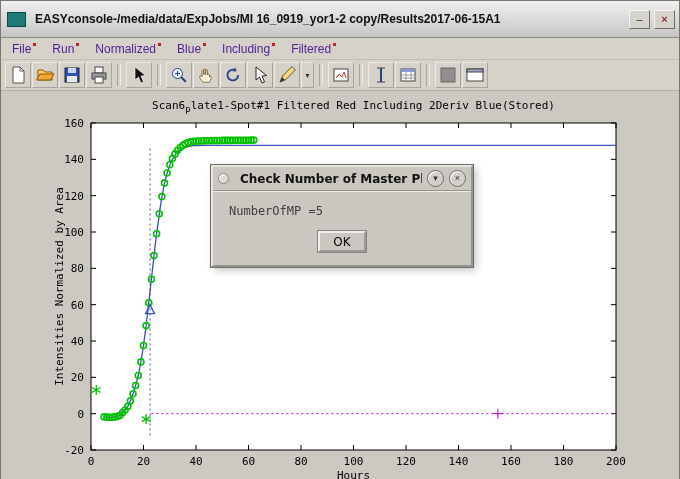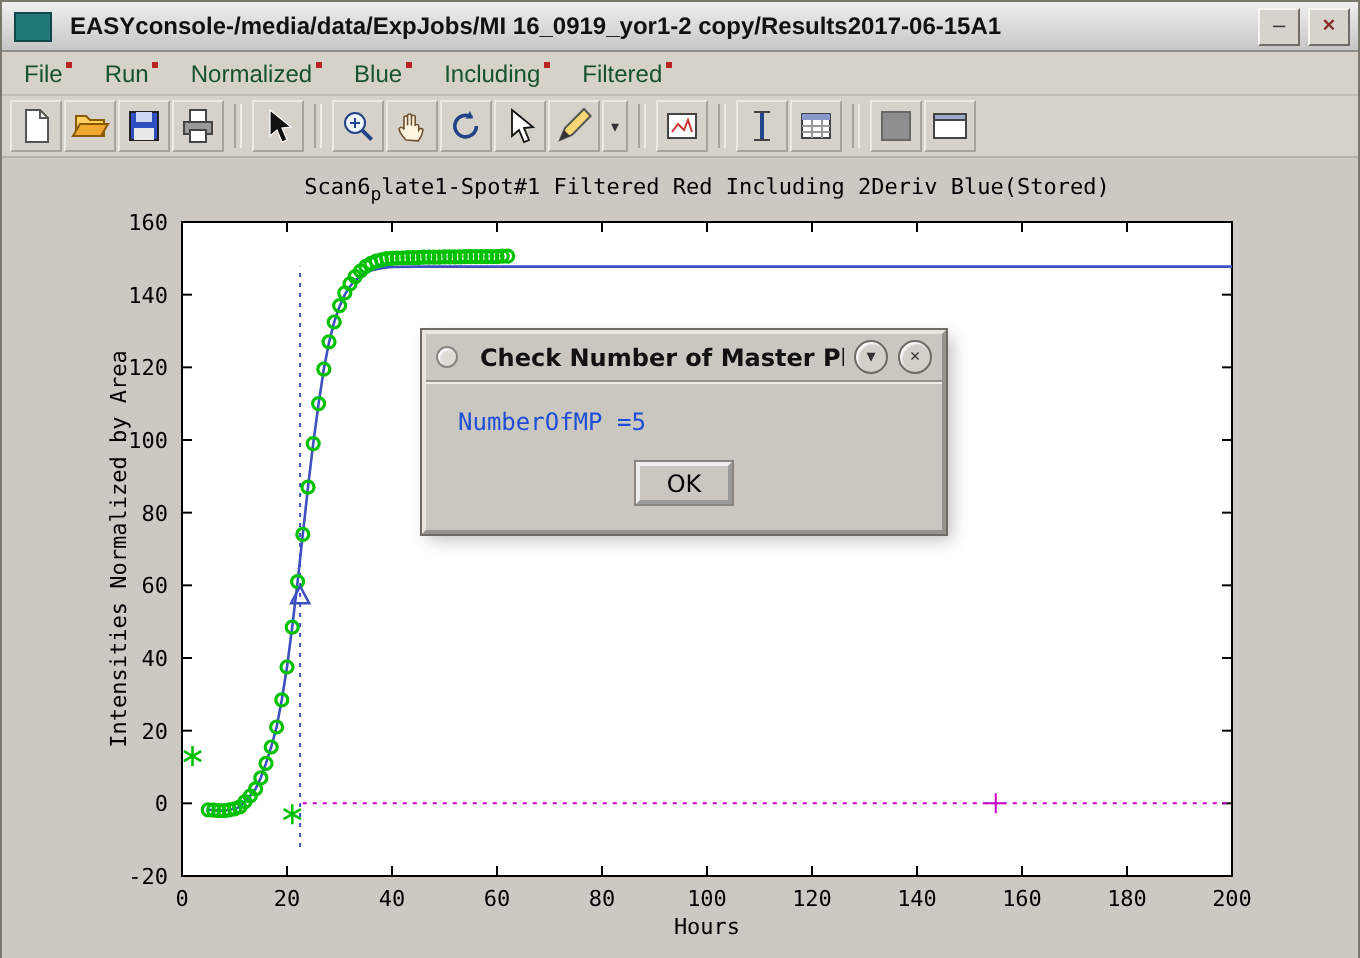--- a/index.html
+++ b/index.html
@@ -1,28 +1,28 @@
 <!DOCTYPE html>
 <html><head>
 <meta charset="utf-8">
 <style>
   html,body{margin:0;padding:0;}
   body{width:680px;height:479px;overflow:hidden;font-family:"Liberation Sans",sans-serif;background:#ccc9c2;}
   .window{position:relative;width:680px;height:479px;box-sizing:border-box;border:1px solid #7a776f;background:#ccc9c2;}
 
   
-  .titlebar{height:25px;background:linear-gradient(#efefef,#c6c6c6);display:flex;align-items:center;padding:0 4px;border-bottom:1px solid #8f8b85;box-sizing:border-box;}
+  .titlebar{height:37px;background:linear-gradient(#efefef,#c6c6c6);display:flex;align-items:center;padding:0 4px;border-bottom:1px solid #8f8b85;box-sizing:border-box;}
   .win-icon{width:17px;height:13px;background:#1f7a78;border:1px solid #0d4948;margin:0 9px 0 2px;flex:none;}
   .win-title{font-weight:bold;font-size:12px;color:#111;flex:1;white-space:nowrap;overflow:hidden;}
   .win-btn{width:19px;height:17px;background:#d6d3cd;border:1px solid;border-color:#f6f4f0 #6f6b65 #6f6b65 #f6f4f0;display:flex;align-items:center;justify-content:center;font-size:11px;line-height:1;margin-left:4px;color:#333;cursor:default;flex:none;}
   .win-btn.close{color:#8a2f2f;font-weight:bold;}
 
   
   .menubar{height:22px;background:#d6d2ca;display:flex;align-items:center;padding-left:4px;border-bottom:1px solid #c2beb6;box-sizing:border-box;}
-  .menu-item{padding:2px 9px 2px 7px;font-size:12px;color:#14532d;white-space:nowrap;}
+  .menu-item{padding:2px 9px 2px 7px;font-size:12px;color:#4c1d95;white-space:nowrap;}
   .mnemo{display:inline-block;width:3px;height:3px;background:#bb2222;vertical-align:top;margin-left:2px;margin-top:1px;}
 
   
   .toolbar{height:31px;background:#d6d2ca;display:flex;align-items:center;padding:2px 4px;gap:1px;border-bottom:1px solid #b5b1a9;box-sizing:border-box;}
   .tbtn{width:26px;height:26px;display:flex;align-items:center;justify-content:center;background:#d6d2ca;border:1px solid;border-color:#eceae5 #a8a49c #a8a49c #eceae5;box-sizing:border-box;padding:0;}
   .tbtn.dd{width:13px;font-size:8px;color:#333;}
   .tsep{width:2px;height:22px;border-left:1px solid #a8a49c;border-right:1px solid #efede8;margin:0 4px;}
 
   
   .content{position:relative;width:678px;height:402px;background:#ccc9c2;}
@@ -31,21 +31,21 @@
   .chart-title{font:11px "DejaVu Sans Mono",monospace;fill:#000;}
   .axis-label{font:11px "DejaVu Sans Mono",monospace;fill:#000;}
 
   
   .dialog{position:absolute;left:210px;top:164px;width:262px;background:#cac6c0;border:2px outset #e9e6e0;outline:1px solid #6f6b65;box-shadow:3px 3px 8px rgba(0,0,0,.25);z-index:10;box-sizing:border-box;}
   .dlg-titlebar{height:23px;display:flex;align-items:center;padding:0 5px;border-bottom:1px solid #979289;box-shadow:0 1px 0 #efede8;}
   .dlg-dot{width:9px;height:9px;border-radius:50%;background:#dedbd5;border:1px solid #8a867f;box-shadow:inset 1px 1px 1px #fff;flex:none;}
   .dlg-title{font-family:"DejaVu Sans",sans-serif;font-weight:bold;font-size:12px;color:#111;margin-left:11px;flex:1;white-space:nowrap;overflow:hidden;}
   .dlg-btn{width:15px;height:15px;border-radius:50%;border:1px solid #6f6b65;background:#d3d0ca;display:flex;align-items:center;justify-content:center;font-size:9px;line-height:1;color:#333;margin-left:5px;box-shadow:inset 1px 1px 1px #fff;flex:none;cursor:default;}
   .dlg-body{padding:13px 16px 10px;}
-  .dlg-text{font-family:"DejaVu Sans Mono",monospace;font-size:12px;color:#1d4ed8;display:flex;gap:34px;white-space:nowrap;flex-direction:column;}
+  .dlg-text{font-family:"DejaVu Sans Mono",monospace;font-size:12px;color:#404040;display:flex;gap:34px;white-space:nowrap;flex-direction:column;}
   .ok-btn{display:block;margin:13px auto 3px;width:48px;height:21px;background:#cac6c0;border:2px outset #eee;outline:1px solid #8a867f;font-family:"DejaVu Sans",sans-serif;font-size:12px;color:#000000;line-height:1;}
 </style>
 </head>
 <body>
 
 <div class="window">
 
   <div class="titlebar">
     <div class="win-icon"></div>
     <div class="win-title">EASYconsole-/media/data/ExpJobs/MI 16_0919_yor1-2 copy/Results2017-06-15A1</div>

